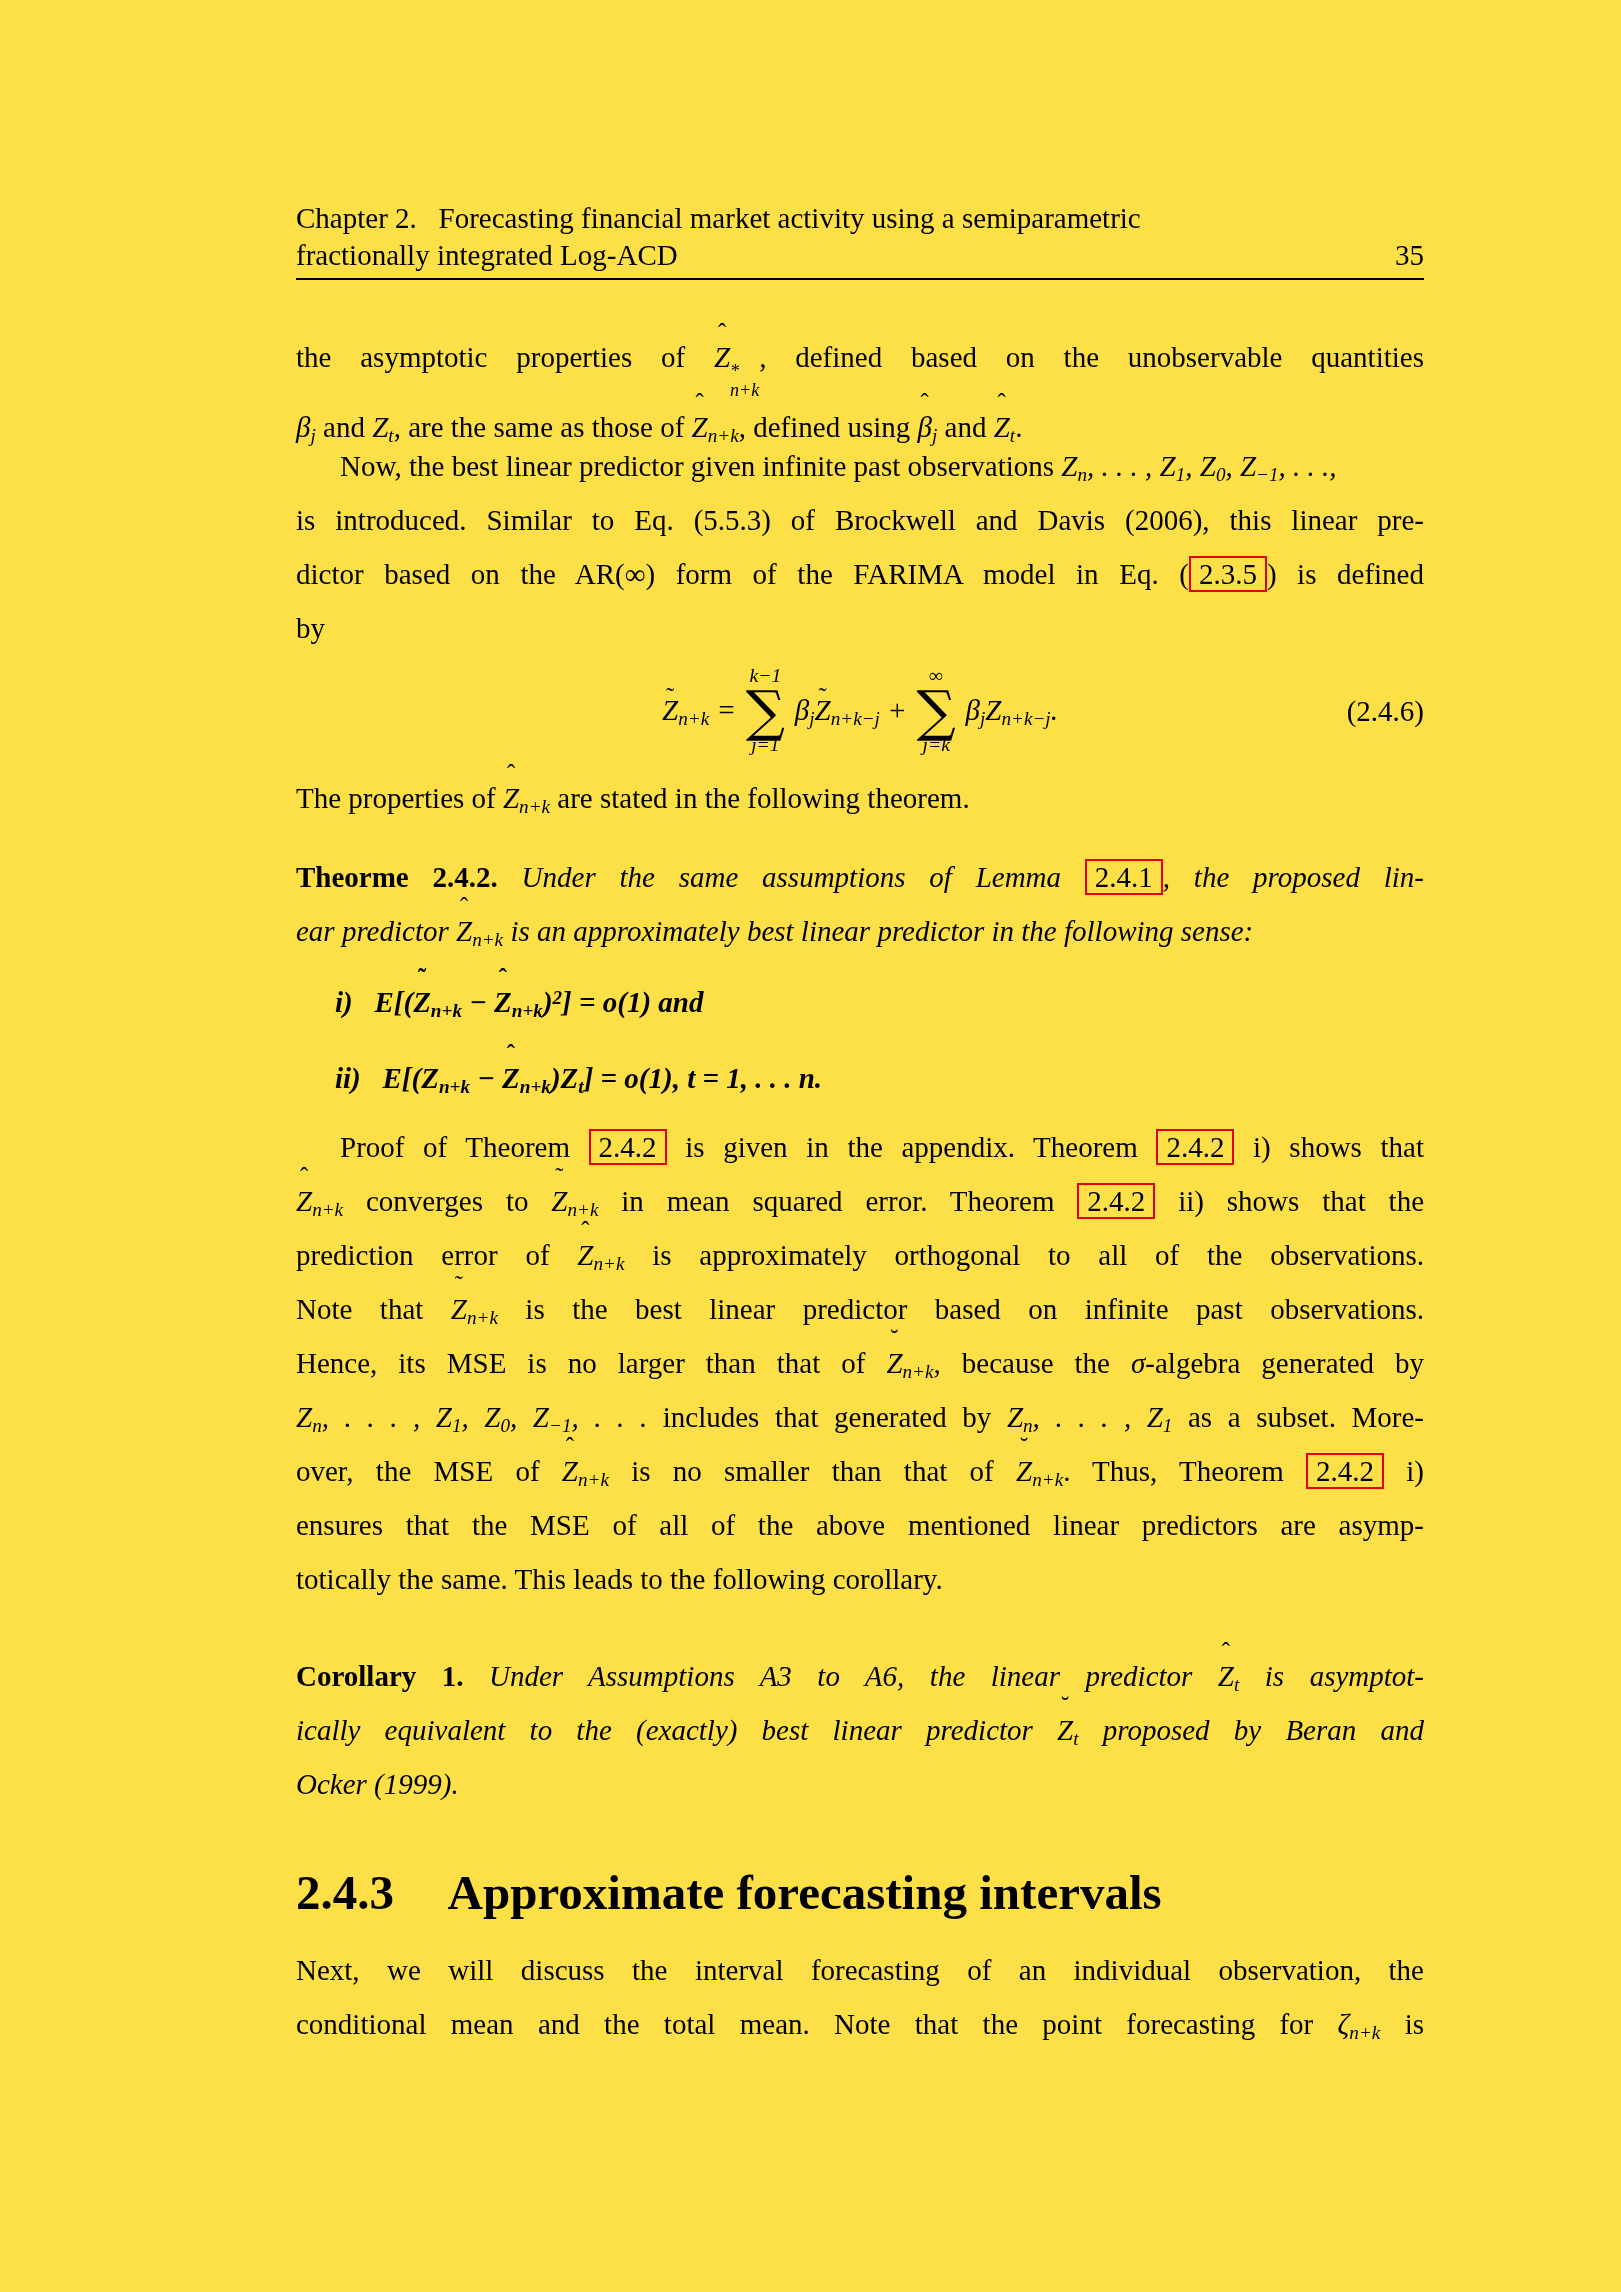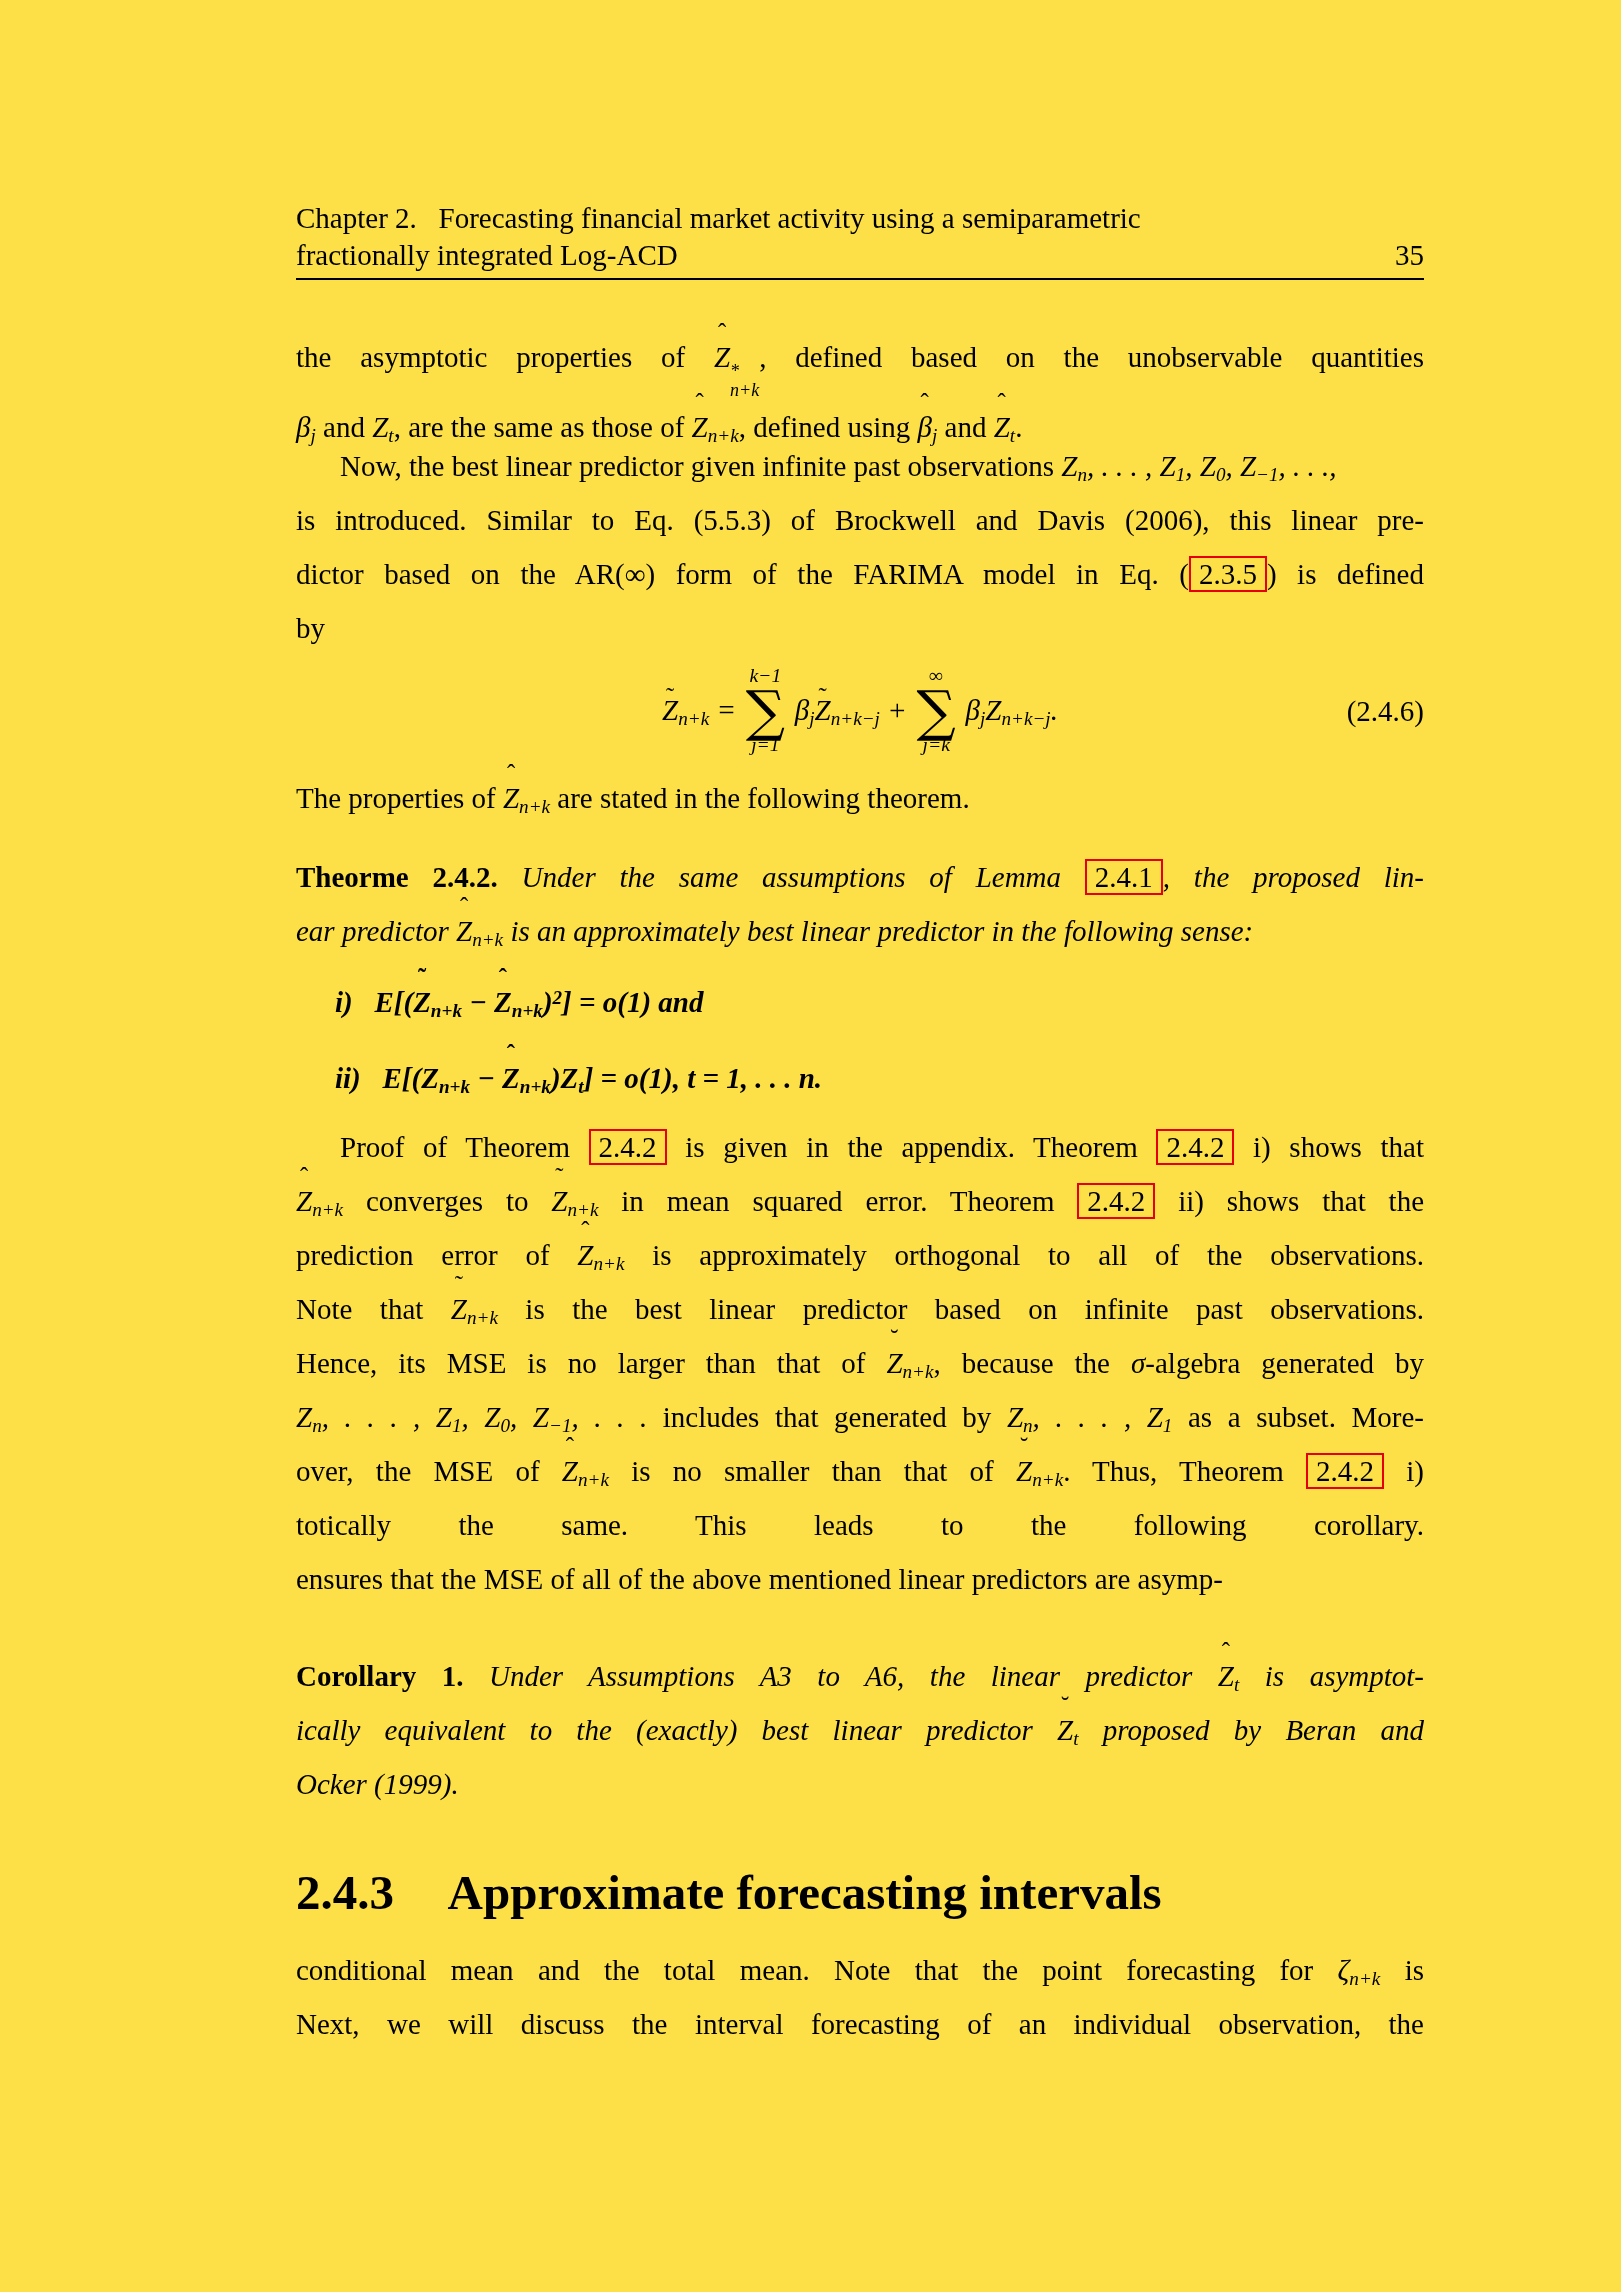--- a/index.html
+++ b/index.html
@@ -116,34 +116,34 @@
     </section>
 
   <section class="block indent-first" style="top:1120px">
       <div class="jline">Proof of Theorem <span class="rlink">2.4.2</span> is given in the appendix.  Theorem <span class="rlink">2.4.2</span> i) shows that</div>
       <div class="jline"><span class="m"><span class="acc"><span class="mk">ˆ</span>Z</span><sub>n+k</sub></span> converges to <span class="m"><span class="acc"><span class="mk">˜</span>Z</span><sub>n+k</sub></span> in mean squared error.  Theorem <span class="rlink">2.4.2</span> ii) shows that the</div>
       <div class="jline">prediction error of <span class="m"><span class="acc"><span class="mk">ˆ</span>Z</span><sub>n+k</sub></span> is approximately orthogonal to all of the observations.</div>
       <div class="jline">Note that <span class="m"><span class="acc"><span class="mk">˜</span>Z</span><sub>n+k</sub></span> is the best linear predictor based on infinite past observations.</div>
       <div class="jline">Hence, its MSE is no larger than that of <span class="m"><span class="acc"><span class="mk">˘</span>Z</span><sub>n+k</sub></span>, because the <span class="m">σ</span>-algebra generated by</div>
       <div class="jline"><span class="m">Z<sub>n</sub>, . . . , Z<sub>1</sub>, Z<sub>0</sub>, Z<sub>−1</sub>, . . .</span> includes that generated by <span class="m">Z<sub>n</sub>, . . . , Z<sub>1</sub></span> as a subset.  More-</div>
       <div class="jline">over, the MSE of <span class="m"><span class="acc"><span class="mk">ˆ</span>Z</span><sub>n+k</sub></span> is no smaller than that of <span class="m"><span class="acc"><span class="mk">˘</span>Z</span><sub>n+k</sub></span>.  Thus, Theorem <span class="rlink">2.4.2</span> i)</div>
+      <div class="jline">ensures that the MSE of all of the above mentioned linear predictors are asymp-</div>
       <div class="jline">totically the same.  This leads to the following corollary.</div>
-      <div class="jline">ensures that the MSE of all of the above mentioned linear predictors are asymp-</div>
     </section>
 
   <section class="block it" style="top:1649px">
       <div class="jline"><b class="thead">Corollary 1.</b> Under Assumptions A3 to A6, the linear predictor <span class="m"><span class="acc"><span class="mk">ˆ</span>Z</span><sub>t</sub></span> is asymptot-</div>
       <div class="jline">ically equivalent to the (exactly) best linear predictor <span class="m"><span class="acc"><span class="mk">˘</span>Z</span><sub>t</sub></span> proposed by Beran and</div>
       <div class="jline">Ocker (1999).</div>
     </section>
 
   <h2 class="section-heading">
     <span class="secnum">2.4.3</span>
     <span>Approximate forecasting intervals</span>
   </h2>
 
   <section class="block flushlast" style="top:1943px">
+      <div class="jline">Next, we will discuss the interval forecasting of an individual observation, the</div>
       <div class="jline">conditional mean and the total mean.  Note that the point forecasting for <span class="m">ζ<sub>n+k</sub></span> is</div>
-      <div class="jline">Next, we will discuss the interval forecasting of an individual observation, the</div>
     </section>
 
 </div>
 
 
 </body></html>

